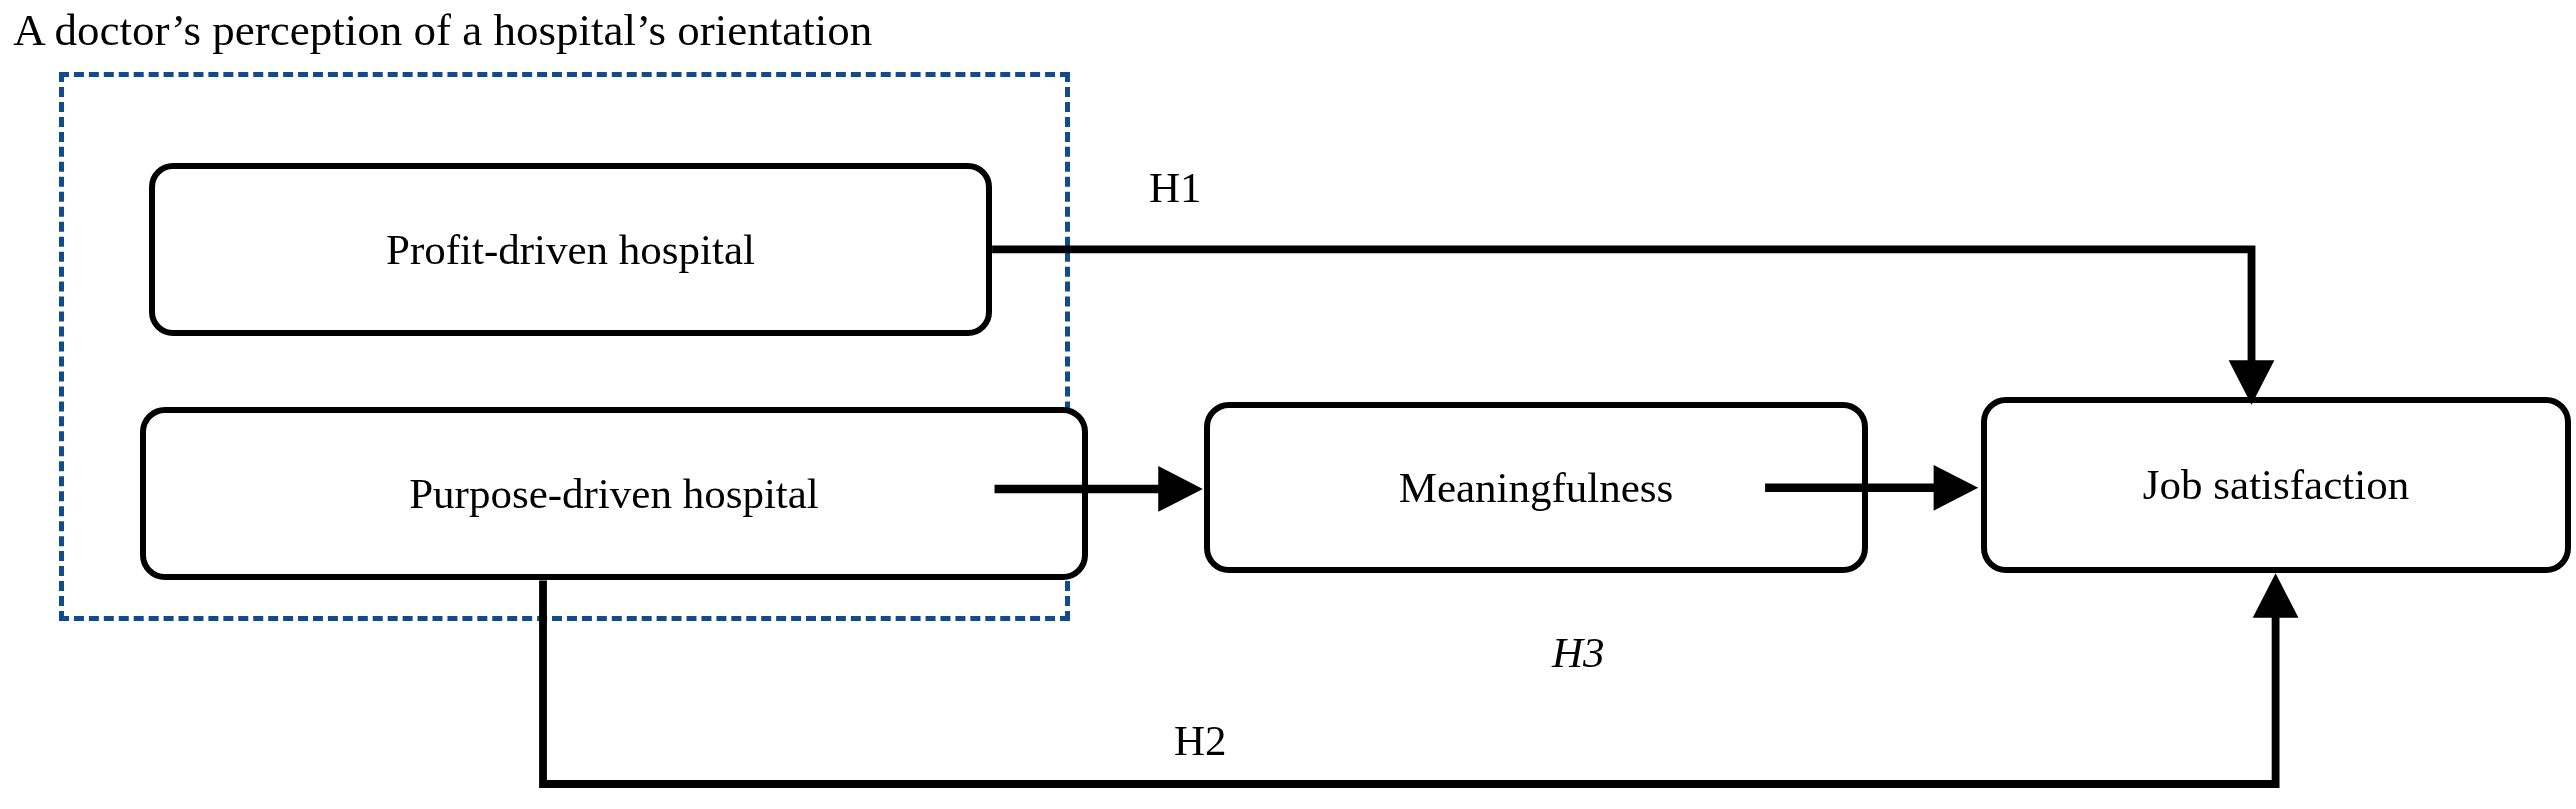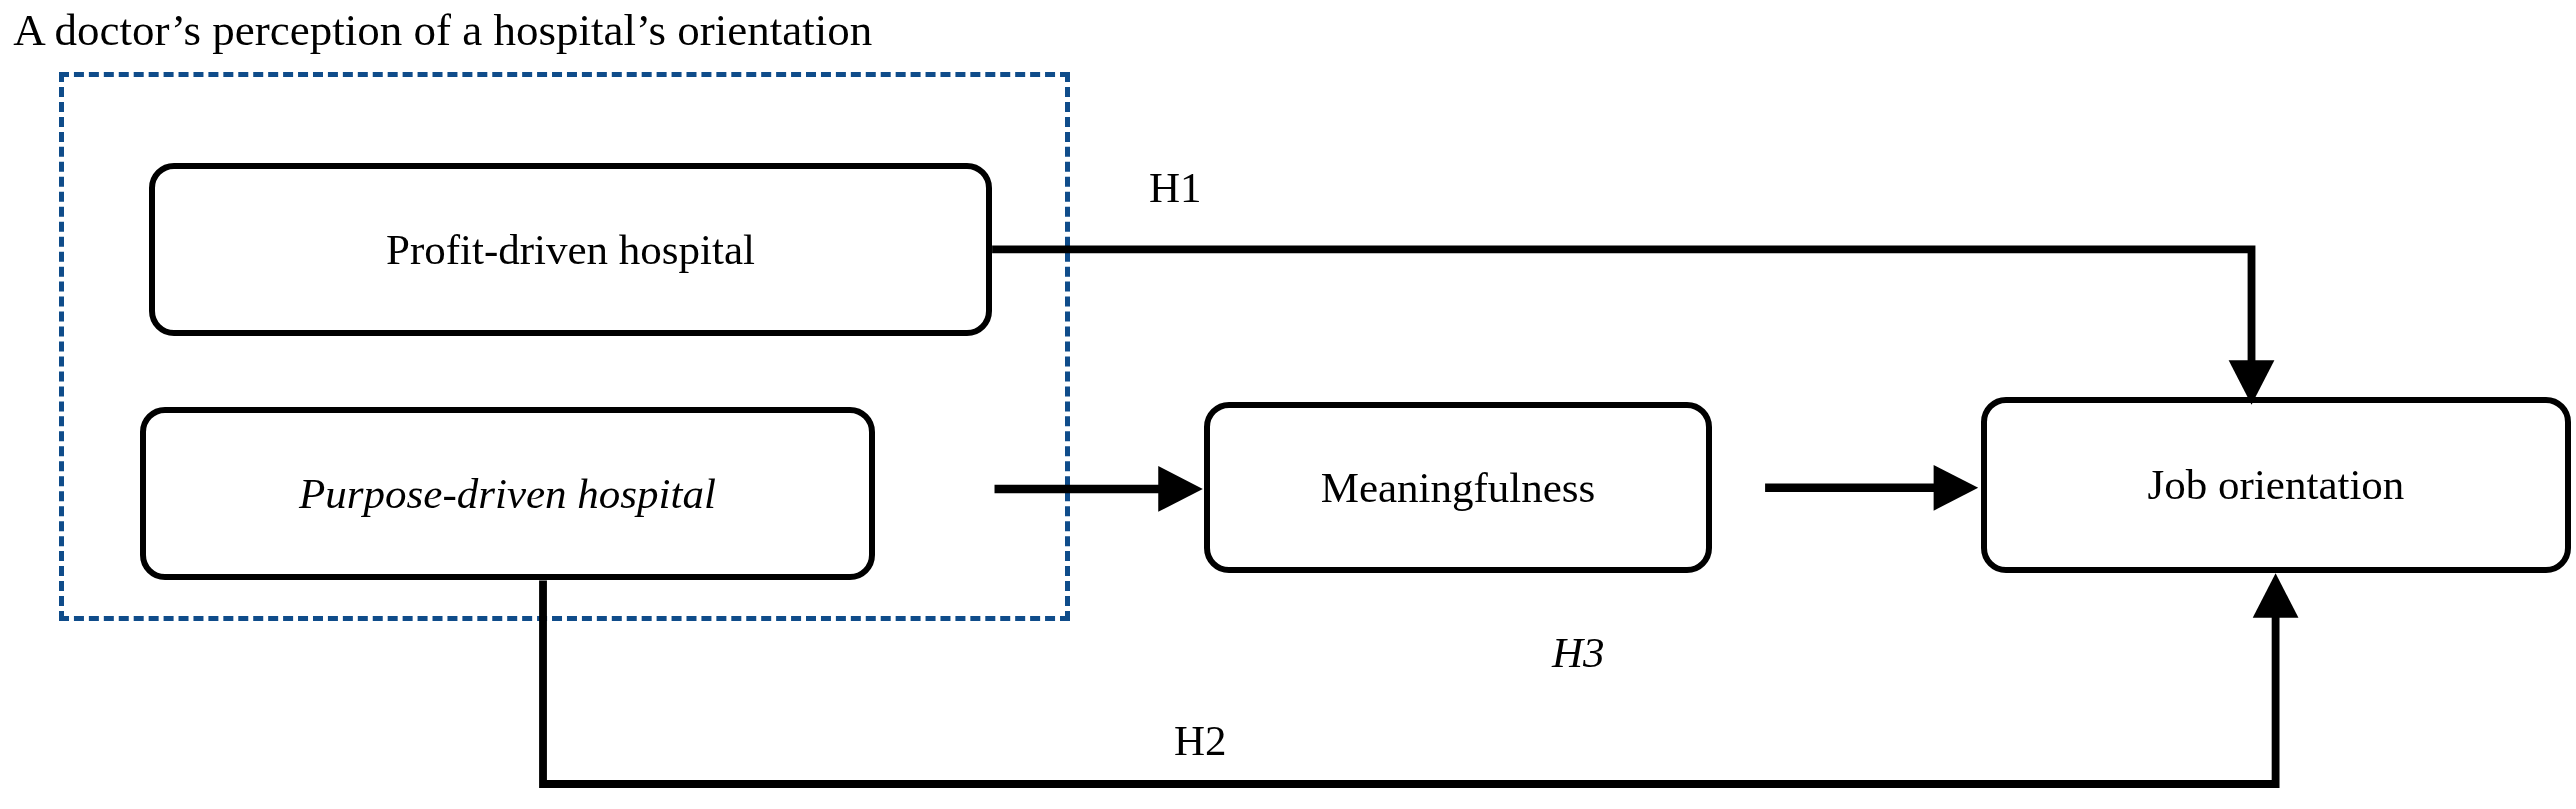--- a/index.html
+++ b/index.html
@@ -51,23 +51,23 @@
     align-items:center;
     justify-content:center;
     text-align:center;
   }
   .node-label{
     font-size:43px;
     line-height:1.05;
     white-space:nowrap;
   }
 
-  #node-profit   { left:149px;  top:163px;  width:843px; height:173px; }
-  #node-purpose  { left:140px;  top:407px;  width:735px; height:173px;font-style:italic; }
-  #node-meaning  { left:1204px; top:402px;  width:508px;  height:171px; }
+  #node-profit   { left:149px;  top:163px;  width:843px; height:173px;border-radius:24px; }
+  #node-purpose  { left:140px;  top:407px;  width:948px; height:173px; }
+  #node-meaning  { left:1204px; top:402px;  width:664px;  height:171px; }
   #node-job      { left:1981px; top:397px;  width:590px;  height:176px; }
 
   
   .hlabel{
     position:absolute;
     font-size:43px;
     line-height:1;
     white-space:nowrap;
   }
   #label-h1{ left:1109px; top:166px;margin-left:40px; }
@@ -98,21 +98,21 @@
 
   <div class="node" id="node-purpose">
     <span class="node-label">Purpose-driven hospital</span>
   </div>
 
   <div class="node" id="node-meaning">
     <span class="node-label">Meaningfulness</span>
   </div>
 
   <div class="node" id="node-job">
-    <span class="node-label">Job orientation</span>
+    <span class="node-label">Job satisfaction</span>
   </div>
 
   <div class="hlabel" id="label-h1">H1</div>
   <div class="hlabel" id="label-h3">H3</div>
   <div class="hlabel" id="label-h2">H2</div>
 
   <svg id="arrow-layer" viewBox="0 0 4279 1345" xmlns="http://www.w3.org/2000/svg">
 
     <g>
       <path d="M 1648 414 L 3740 414 L 3740 610" fill="none" stroke="#000000" stroke-width="13" stroke-linecap="butt" stroke-linejoin="miter"></path>

